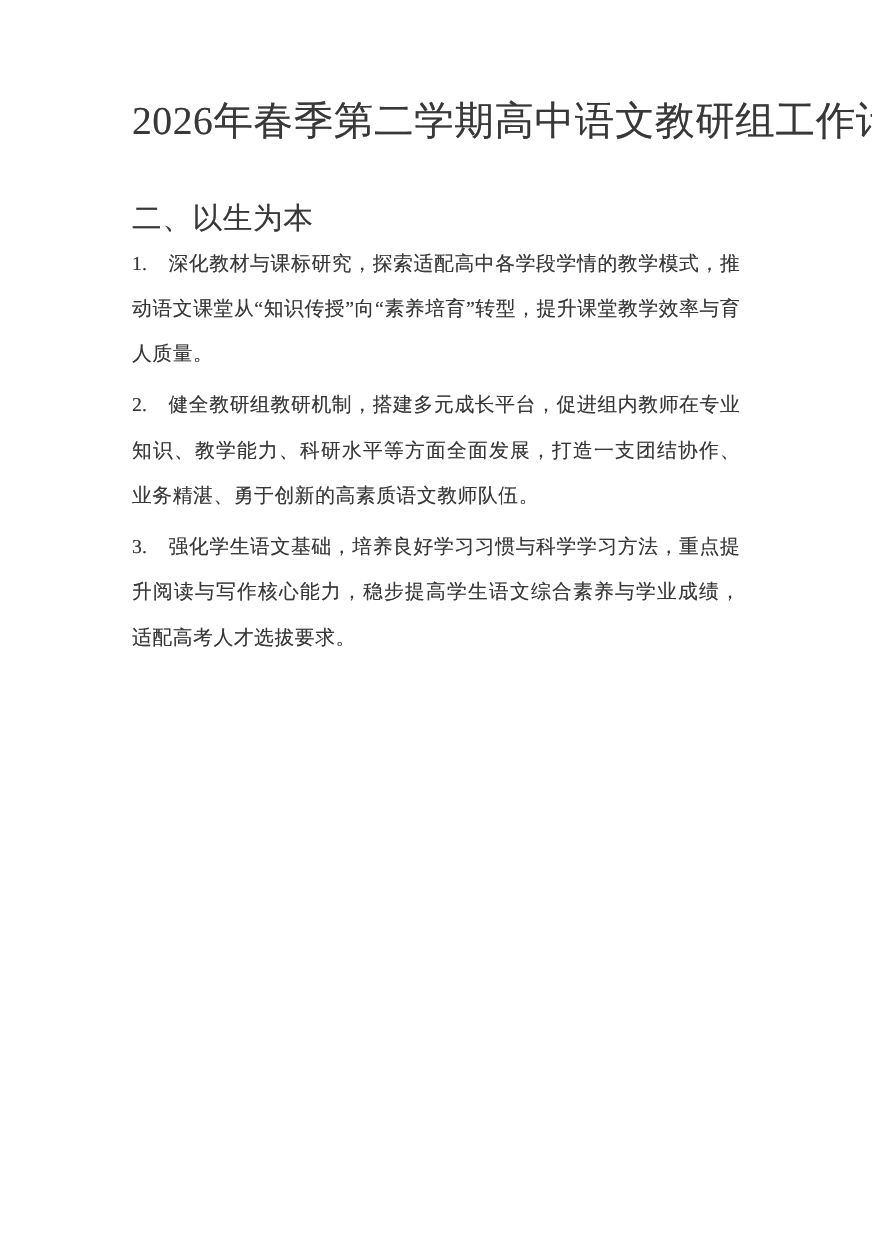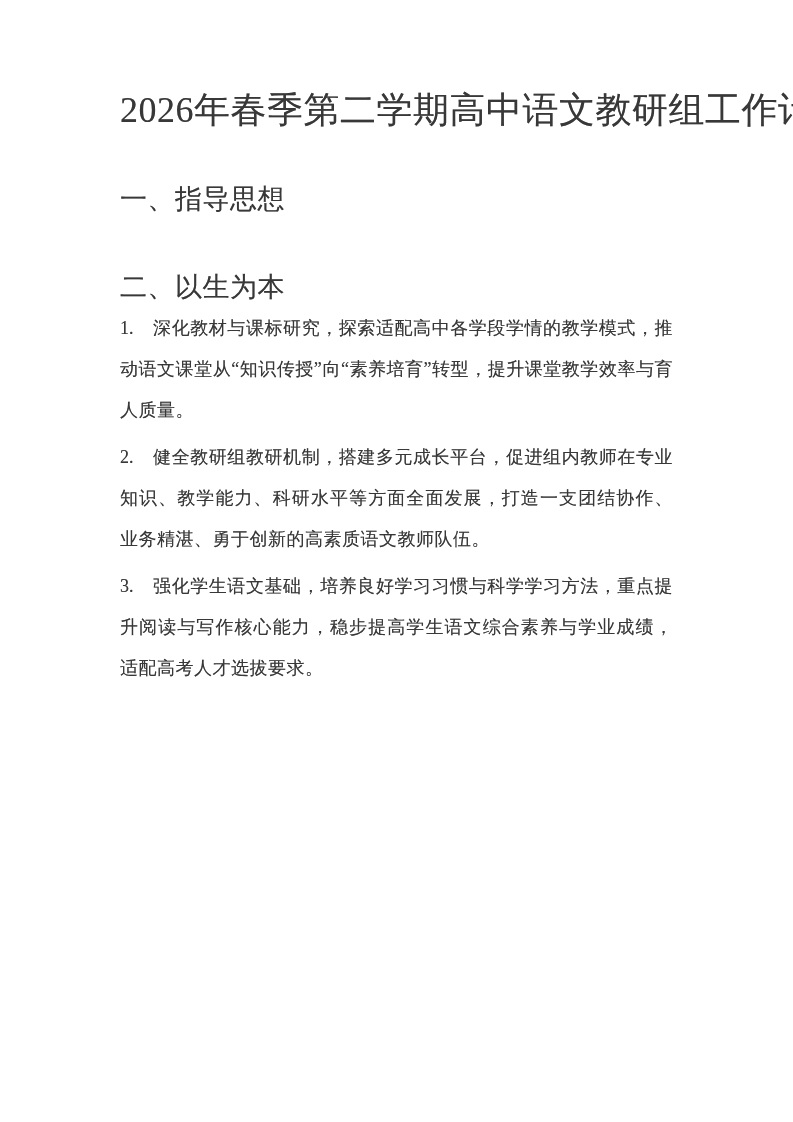--- a/index.html
+++ b/index.html
@@ -65,21 +65,20 @@
     letter-spacing: 0;
   }
 </style>
 </head>
 <body>
 
 <div class="page">
 
   <h1 class="doc-title">2026年春季第二学期高中语文教研组工作计划</h1>
 
-  <h2 class="section-heading heading-guiding">一、指导思想</h2>
 
 
   <h2 class="section-heading heading-goals">二、以生为本</h2>
 
   <ol class="goals-list">
     <li class="goal-item">
       <span class="goal-number">1.</span><span>深化教材与课标研究，探索适配高中各学段学情的教学模式，推动语文课堂从“知识传授”向“素养培育”转型，提升课堂教学效率与育人质量。</span>
     </li>
     <li class="goal-item">
       <span class="goal-number">2.</span><span>健全教研组教研机制，搭建多元成长平台，促进组内教师在专业知识、教学能力、科研水平等方面全面发展，打造一支团结协作、业务精湛、勇于创新的高素质语文教师队伍。</span>

